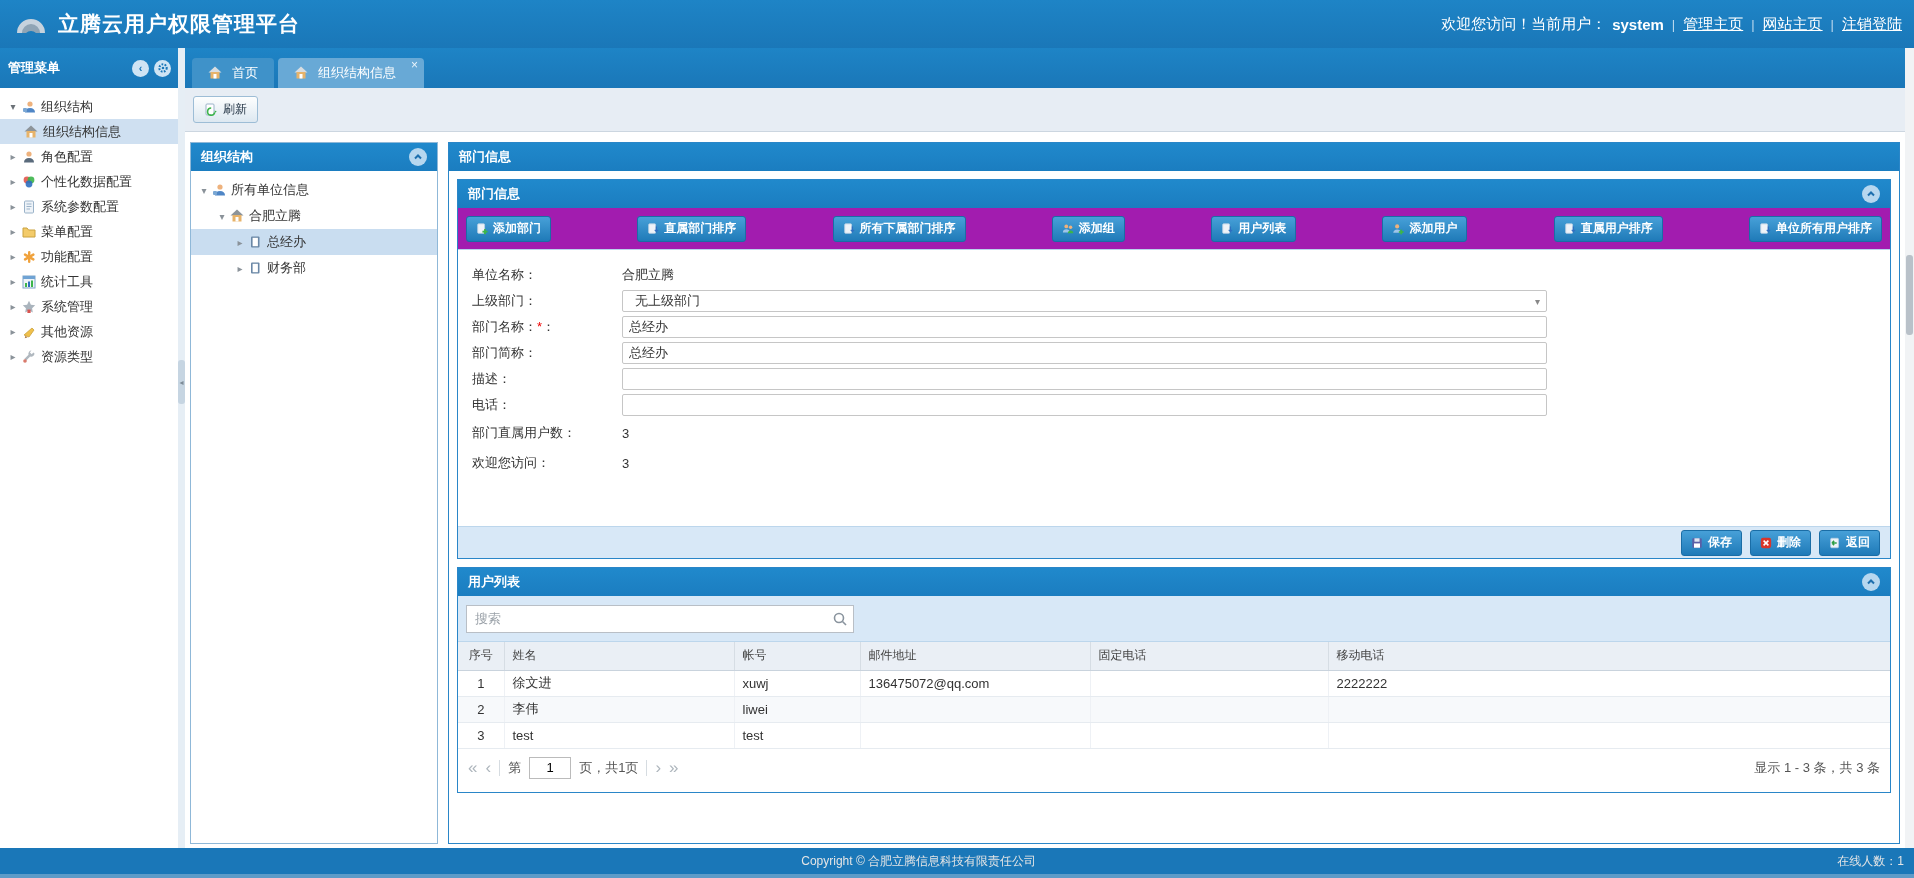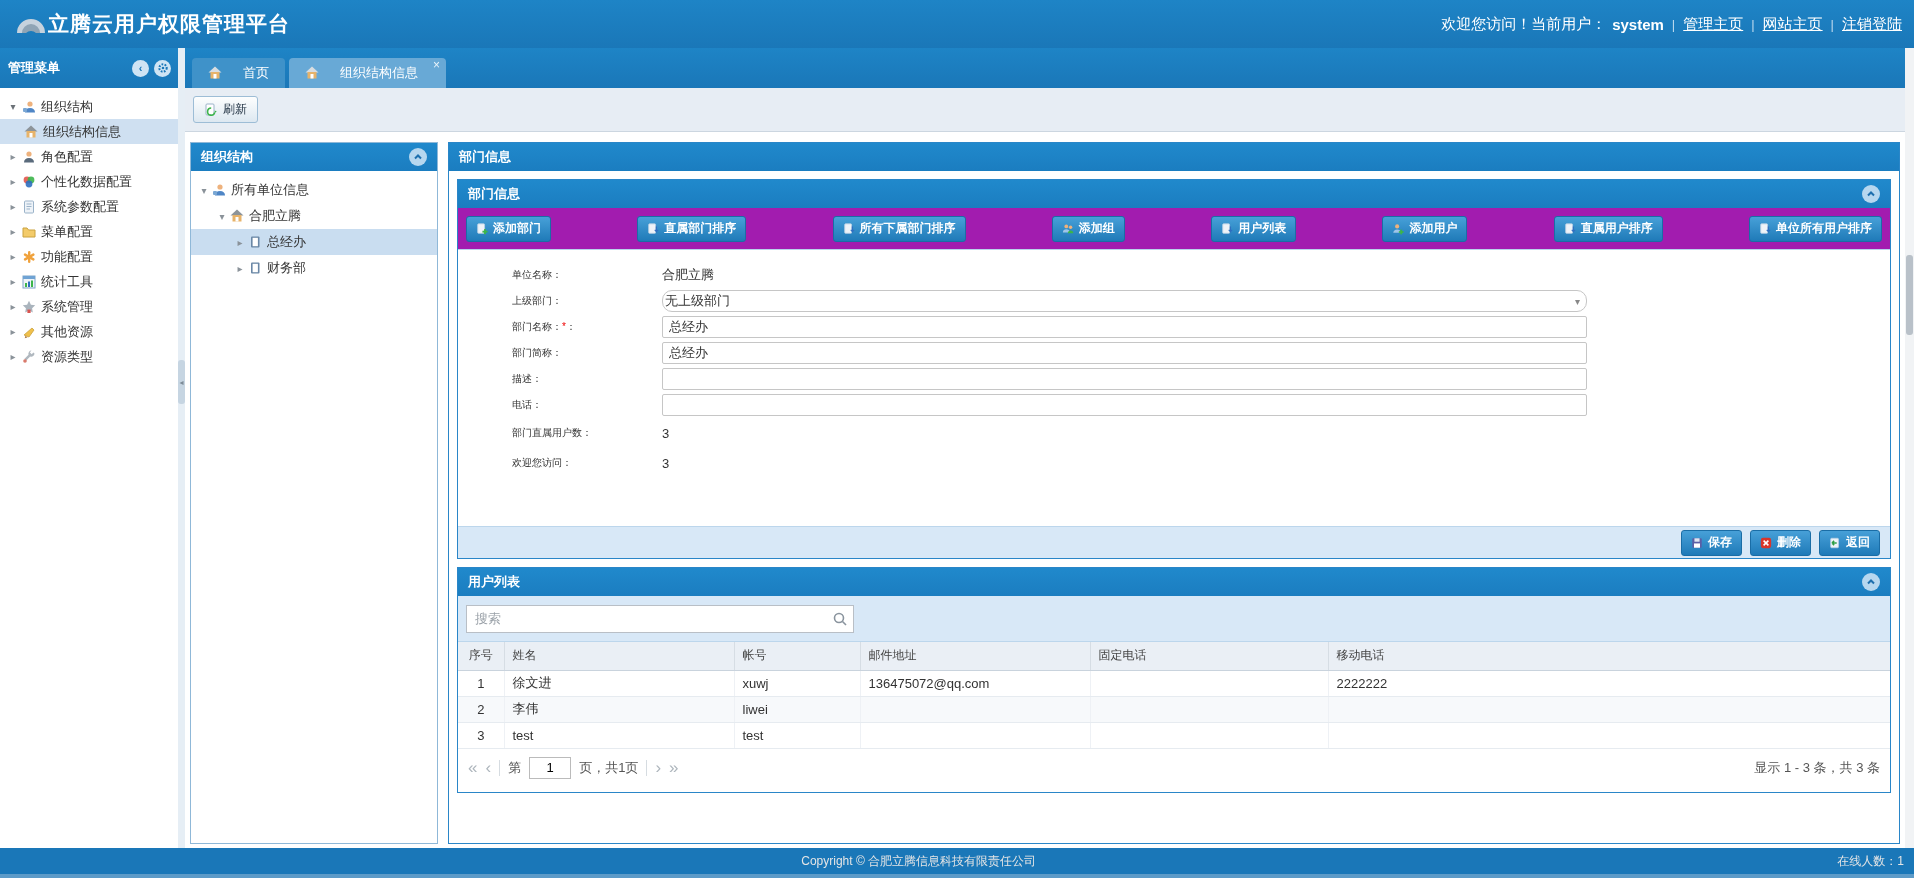--- a/index.html
+++ b/index.html
@@ -3,21 +3,21 @@
 <meta charset="utf-8">
 <style>
   * { margin:0; padding:0; box-sizing:border-box; }
   html,body { width:1914px; height:878px; overflow:hidden; }
   body { font-family:"Liberation Sans","DejaVu Sans",sans-serif; font-size:12px; color:#333; background:#fff; }
   #app { position:relative; width:1914px; height:878px; background:#fff; }
 
   
   .top-header { position:absolute; left:0; top:0; width:1914px; height:48px;
     background:linear-gradient(#1e84c6,#1a77b8); display:flex; align-items:center; justify-content:space-between; }
-  .brand { display:flex; align-items:center; padding-left:14px; }
+  .brand { display:flex; align-items:center; gap:10px; padding-left:14px; }
   .brand-title { color:#fff; font-size:21px; font-weight:bold; letter-spacing:1px; }
   .header-right { color:#fff; font-size:15px; padding-right:12px; display:flex; align-items:center; gap:6px; white-space:nowrap; }
   .header-right a { color:#fff; text-decoration:underline; cursor:pointer; }
   .hdr-sep { color:#bcd9ee; font-size:13px; padding:0 2px; }
 
   
   .sidebar { position:absolute; left:0; top:48px; width:179px; height:800px; background:#fff; }
   .sidebar-header { height:40px; background:linear-gradient(#1e84c6,#1a77b8); color:#fff; font-weight:bold;
     font-size:13px; display:flex; align-items:center; padding:0 8px; }
   .sidebar-header .sh-title { flex:1; }
@@ -32,21 +32,21 @@
   .menu-item.selected { background:#cfe0f1; }
 
   
   .splitter { position:absolute; left:178px; top:48px; width:7px; height:800px; background:#e6eef5; }
   .splitter-handle { position:absolute; left:0; top:312px; width:7px; height:44px; background:#c6d5e2;
     border-radius:3px; color:#7d8b97; font-size:8px; display:flex; align-items:center; justify-content:center; cursor:pointer; }
 
   
   .main { position:absolute; left:185px; top:48px; width:1729px; height:800px; background:#fff; }
   .tabbar { height:40px; background:linear-gradient(#1e84c6,#1a77b8); display:flex; align-items:flex-end; padding-left:7px; }
-  .tab { height:30px; display:flex; align-items:center; gap:21px; padding:0 16px; color:#fff; font-size:13px;
+  .tab { height:30px; display:flex; align-items:center; gap:10px; padding:0 16px; color:#fff; font-size:13px;
     background:#3f92c9; border-radius:4px 4px 0 0; margin-right:4px; cursor:pointer; position:relative; }
   .tab.active { background:#68a9d6; padding-right:28px; }
   .tab .tab-close { position:absolute; right:6px; top:1px; font-size:12px; color:#eaf4fb; cursor:pointer; line-height:12px; }
   .toolbar { height:44px; background:#e7edf4; border-bottom:1px solid #ccd6e0; display:flex; align-items:center; padding-left:8px; }
   .tool-btn { height:27px; display:flex; align-items:center; gap:5px; padding:0 10px; font-size:12px; color:#234;
     background:linear-gradient(#fdfefe,#dde8f1); border:1px solid #9dbdd6; border-radius:3px; cursor:pointer;font-family:Liberation Serif, serif; }
 
   
   .panel-hdr { height:28px; background:linear-gradient(#2089cc,#1b7dc0); color:#fff; font-weight:bold; font-size:13px;
     display:flex; align-items:center; padding:0 10px; }
@@ -68,26 +68,26 @@
 
   .inner-panel { border:1px solid #2a86c8; background:#fff; display:flex; flex-direction:column; }
   .dept-inner { height:380px; }
   .btn-row { height:42px; background:#a21caf; display:flex; align-items:center; gap:6px; padding:0 8px; border-bottom:1px solid #b9d4ea;justify-content:space-between; }
   .act-btn { height:26px; display:flex; align-items:center; gap:5px; padding:0 9px; color:#fff; font-size:12px; font-weight:bold;
     background:linear-gradient(#47a0d8,#1f7ab8); border:1px solid #1a6da6; border-radius:3px; cursor:pointer; white-space:nowrap; }
 
   .form-area { flex:1; padding:14px 0 0 14px; }
   .form-row { display:flex; align-items:center; margin-bottom:4px; min-height:22px; }
   .form-row.tall { min-height:26px; }
-  .f-label { width:150px; font-size:10px; color:#333; flex:none;margin-left:40px; }
+  .f-label { width:150px; font-size:13px; color:#333; flex:none; }
   .f-label .req { color:#e00; }
   .f-static { font-size:13px; color:#333; }
   .f-input { width:925px; height:22px; border:1px solid #c6c6c6; border-radius:2px; font-size:13px; padding:0 6px;
     font-family:"Liberation Sans","DejaVu Sans",sans-serif; color:#333; }
-  .f-select { width:925px; height:22px; border:1px solid #c6c6c6; border-radius:10px; font-size:13px; padding:0 2px;
+  .f-select { width:925px; height:22px; border:1px solid #c6c6c6; border-radius:2px; font-size:13px; padding:0 12px;
     display:flex; align-items:center; background:#fff; cursor:pointer; position:relative; }
   .f-select .dd { position:absolute; right:6px; color:#888; font-size:10px; }
 
   .save-bar { height:32px; background:#d8e8f7; border-top:1px solid #bcd6ec; display:flex; align-items:center; justify-content:flex-end; gap:8px; padding-right:10px; }
 
   .user-inner { height:226px; }
   .search-row { height:46px; background:#d8e8f7; display:flex; align-items:center; padding-left:8px; border-bottom:1px solid #bcd6ec; }
   .search-wrap { position:relative; width:388px; }
   .search-input { width:388px; height:28px; border:1px solid #b9bfc6; font-size:13px; padding:0 28px 0 8px;
     font-family:"Liberation Sans","DejaVu Sans",sans-serif; color:#333; }

